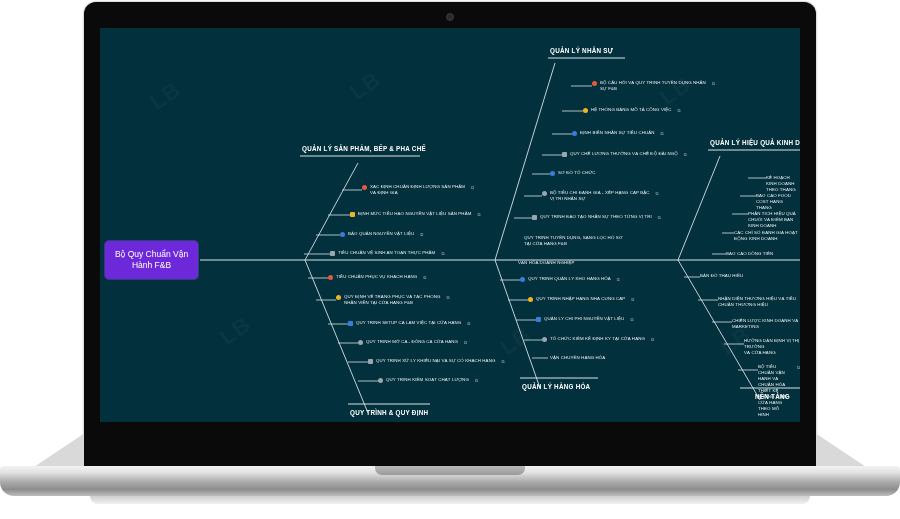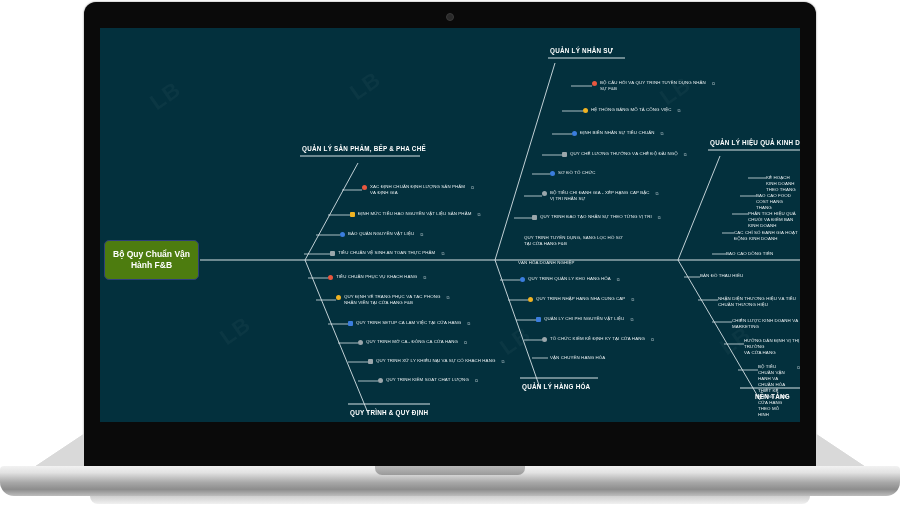--- a/index.html
+++ b/index.html
@@ -94,26 +94,26 @@
     font-weight: bold;
     transform: rotate(-35deg);
     letter-spacing: 1px;
     pointer-events: none;
   }
 
   #root-node {
     position: absolute;
     left: 4px; top: 212px;
     width: 95px; height: 40px;
-    background: #4d7c0f;
+    background: #6d28d9;
     border: 1px solid #2f3f7a;
     border-radius: 5px;
     color: #ffffff;
     font-size: 8.5px;
-    font-weight: bold;
+    font-weight: normal;
     line-height: 11px;
     display: flex;
     align-items: center;
     justify-content: center;
     text-align: center;
     padding: 0 5px;
   }
 
   .branch-title {
     position: absolute;

